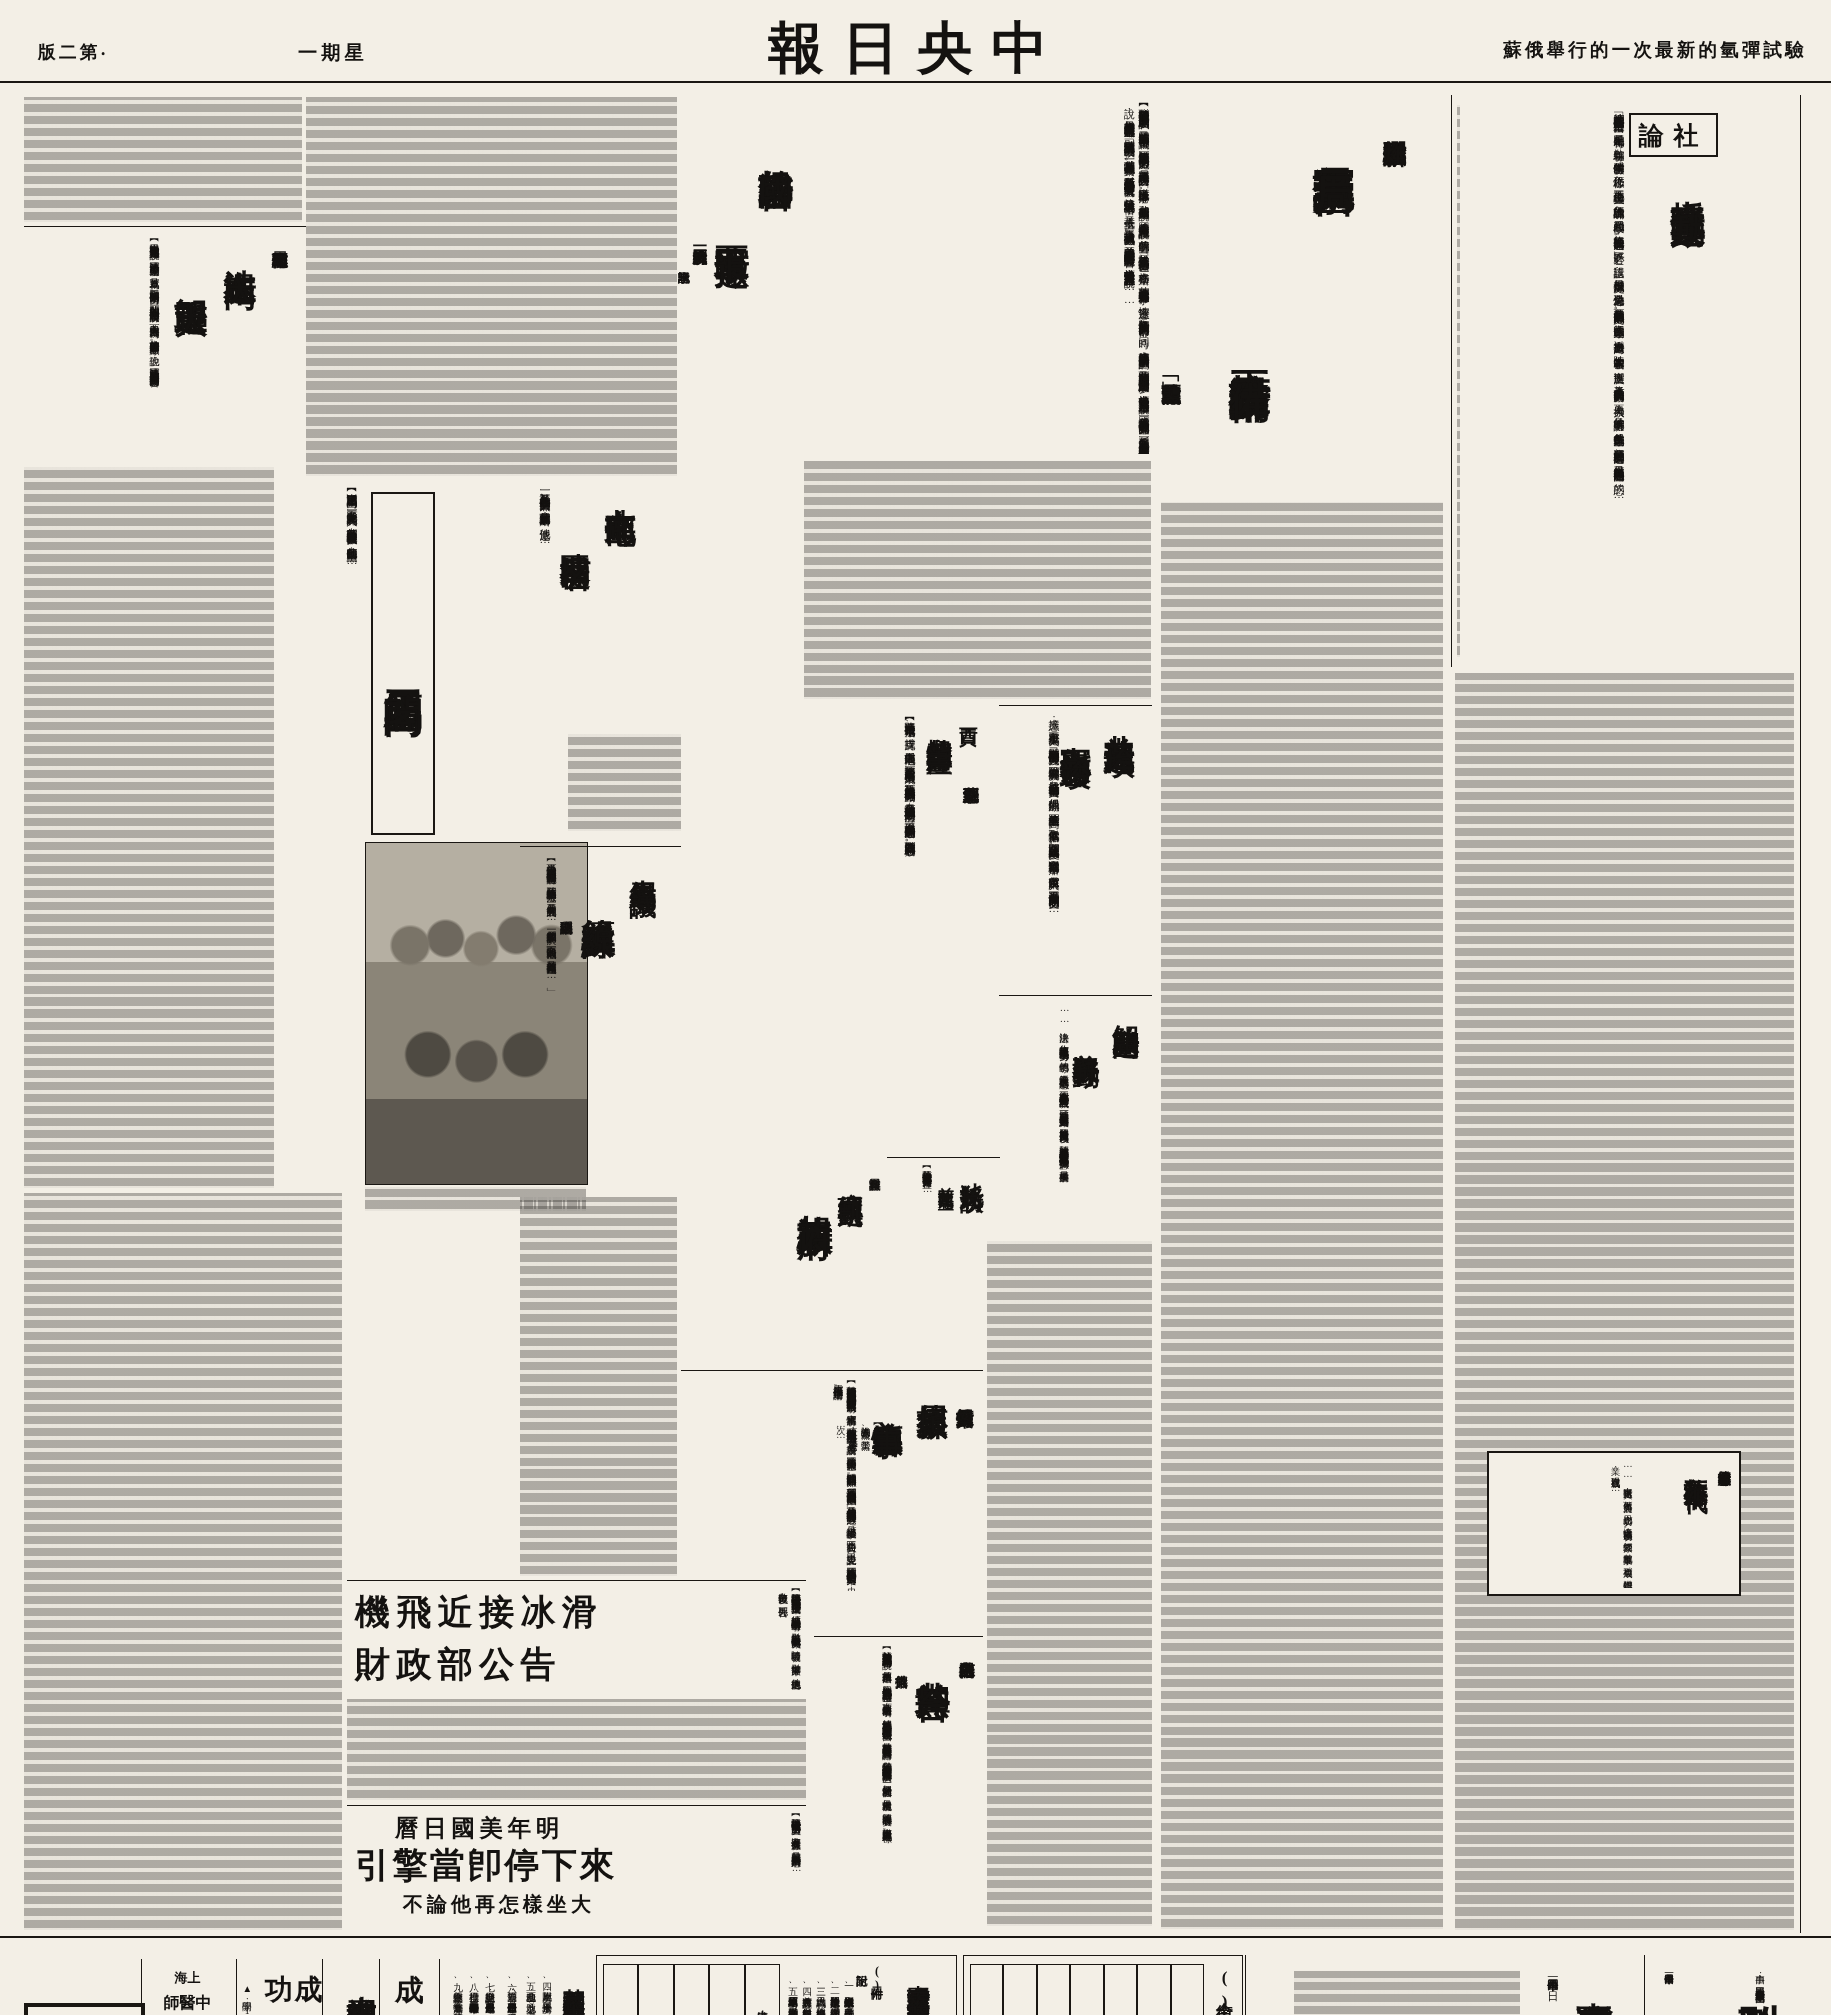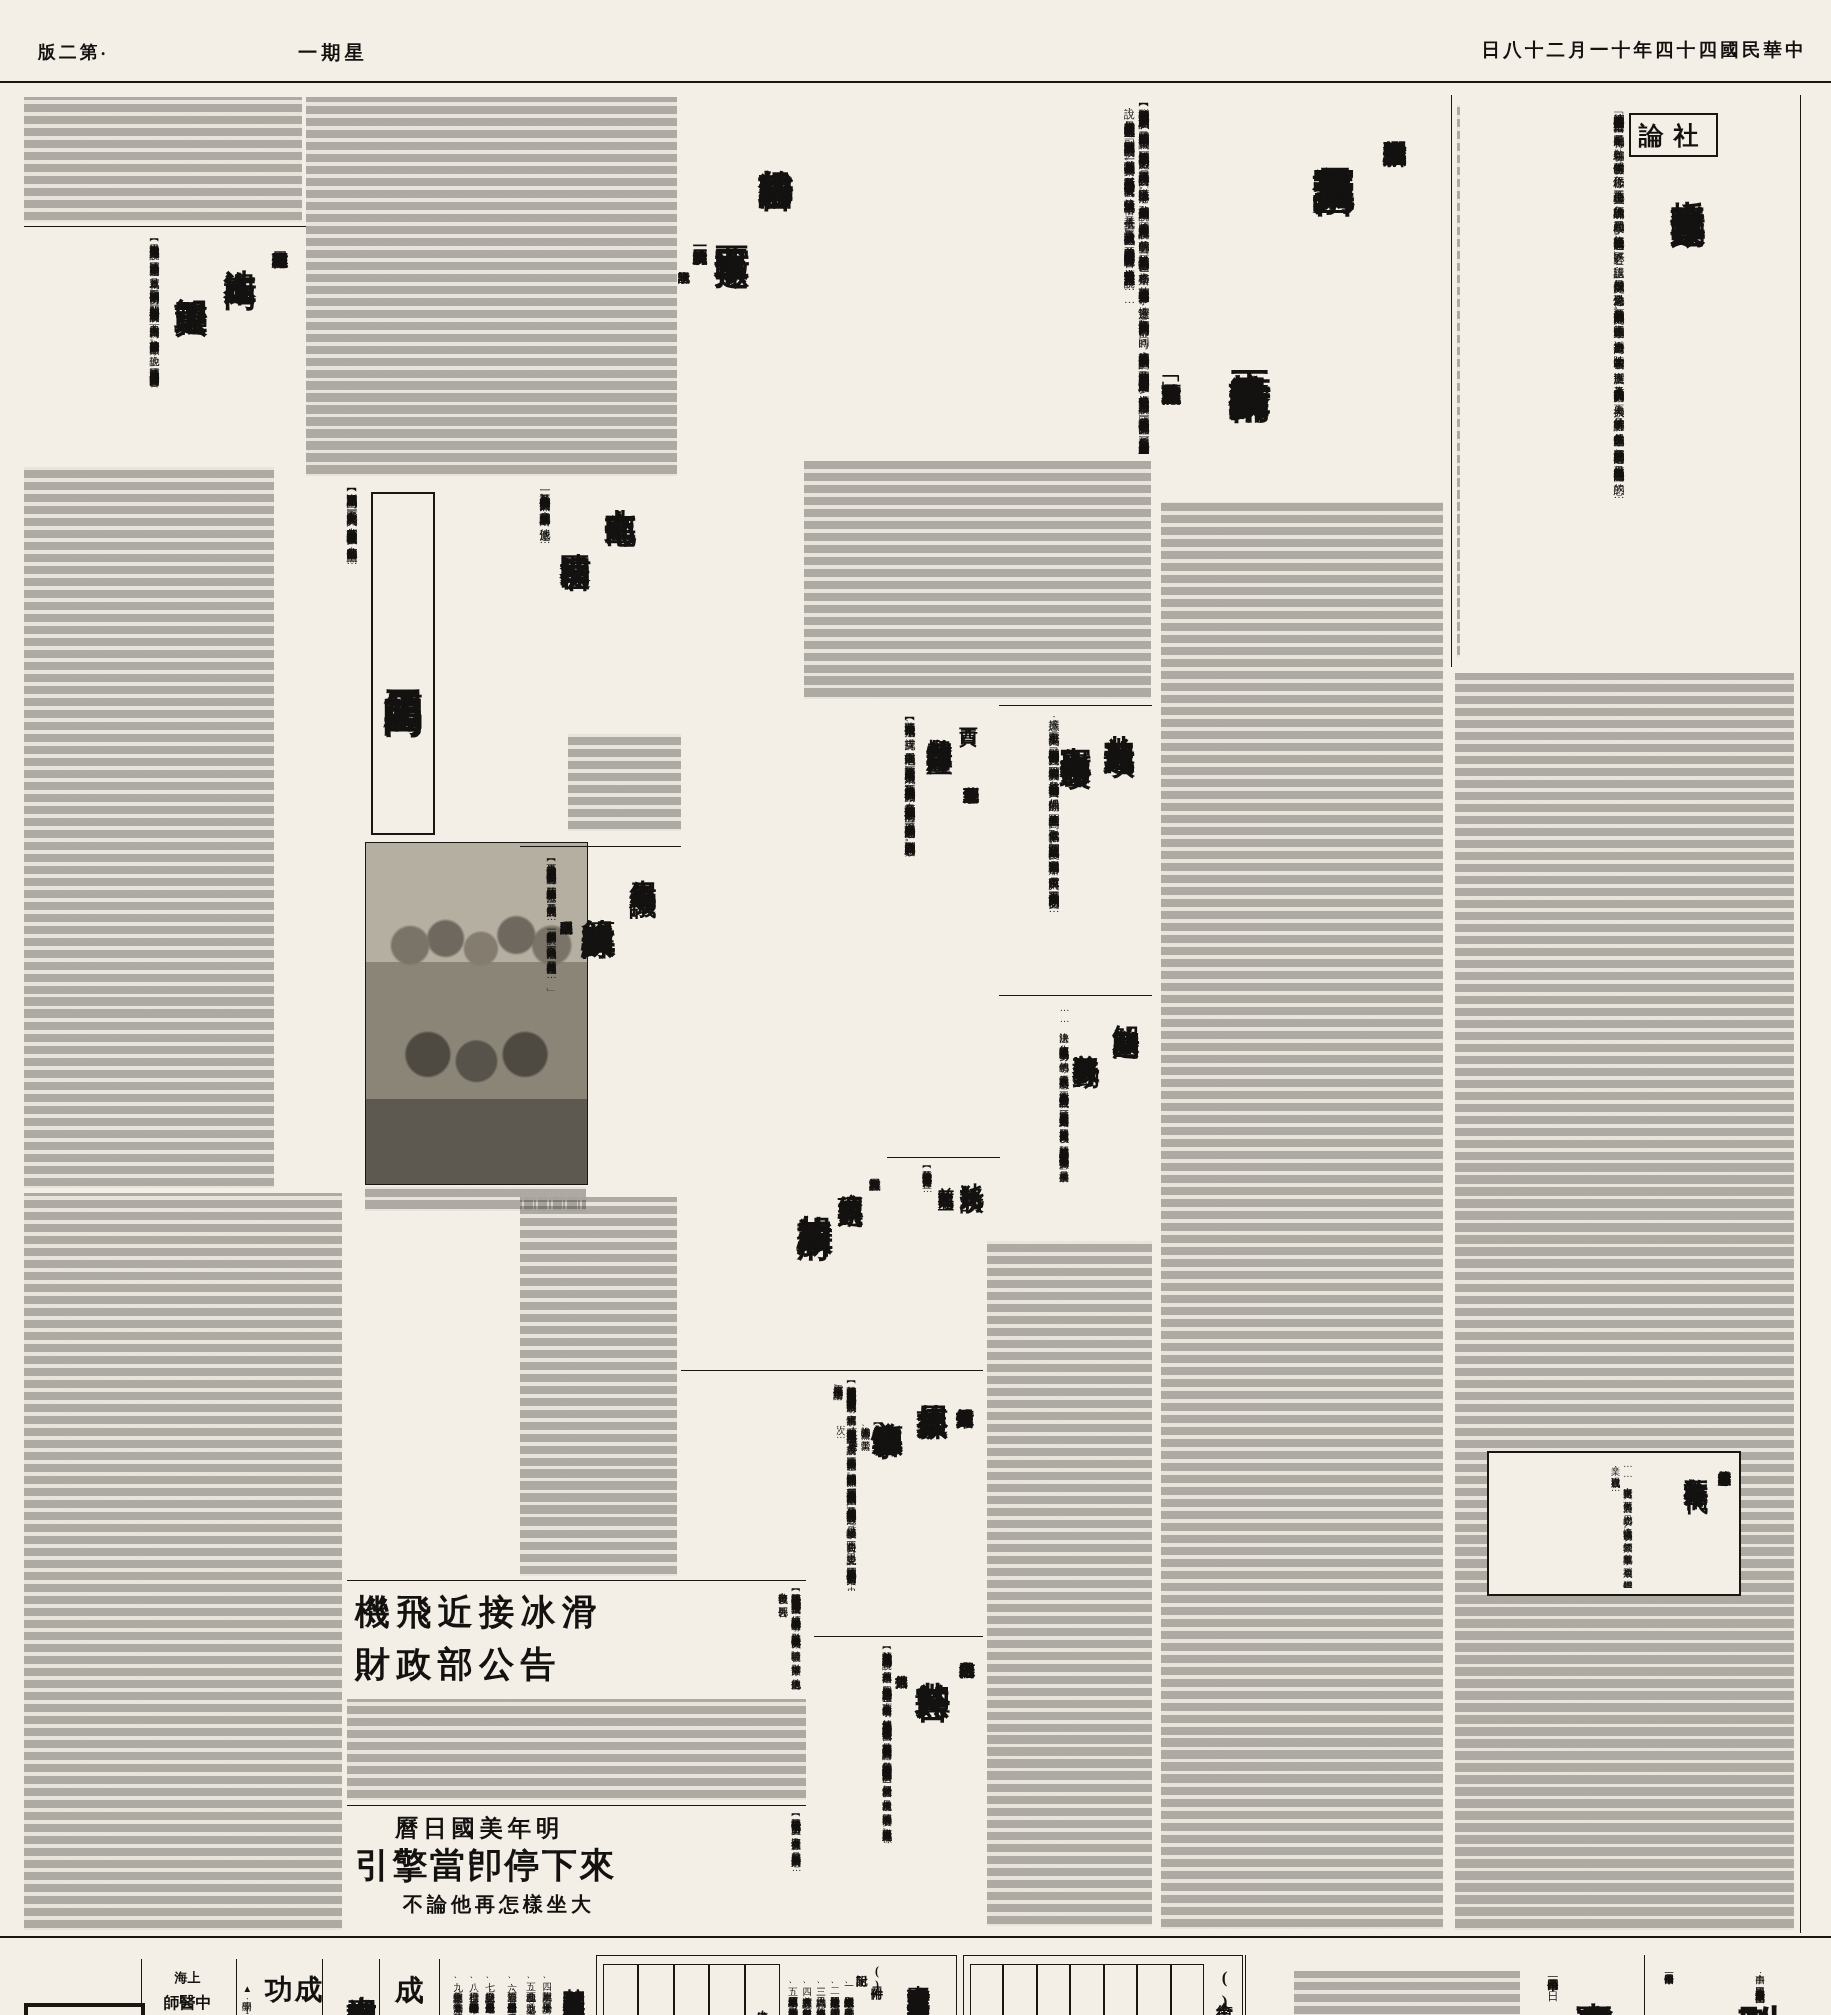--- a/index.html
+++ b/index.html
@@ -38,21 +38,22 @@
     border:1.2px solid #1a1713;
   }
   .ctr{display:flex;align-items:center;justify-content:center;}
   .note{font-size:9.7px;line-height:1.3;}
   .grid-cell{border:0.8px solid #1a1713;}
 </style>
 </head>
 <body>
 
 <div class="abs" style="left:0;top:0;width:1831px;height:87px;">
-  <div class="abs rtl" style="right:24px;top:37px;font-size:18.5px;letter-spacing:3.2px;font-weight:bold;">日八十二月一十年四十四國民華中</div>
+  <div class="abs rtl" style="right:24px;top:37px;font-size:18.5px;letter-spacing:3.2px;font-weight:bold;">蘇俄舉行的一次最新的氫彈試驗</div>
+  <div class="abs rtl hl" style="left:768px;top:11.3px;font-size:56px;letter-spacing:18.5px;">報日央中</div>
   <div class="abs rtl" style="left:298px;top:39px;font-size:19.3px;letter-spacing:4px;font-weight:bold;">一期星</div>
   <div class="abs rtl" style="left:38px;top:39px;font-size:17.7px;letter-spacing:3.2px;font-weight:bold;">版二第‧</div>
   <div class="abs rule-h" style="left:0;top:81px;width:1831px;"></div>
 </div>
 
 <div class="abs" style="left:1451px;top:95px;width:343px;height:572px;border-left:1.2px solid #1a1713;">
   <div class="abs boxed ctr" style="right:77px;top:18px;width:85px;height:40px;">
     <span class="rtl hl" style="font-size:25px;letter-spacing:9.7px;">論社</span>
   </div>
   <div class="abs v hl" style="right:87px;top:77px;height:476px;font-size:35px;line-height:1.2;">支援大陸青年反共運動</div>

